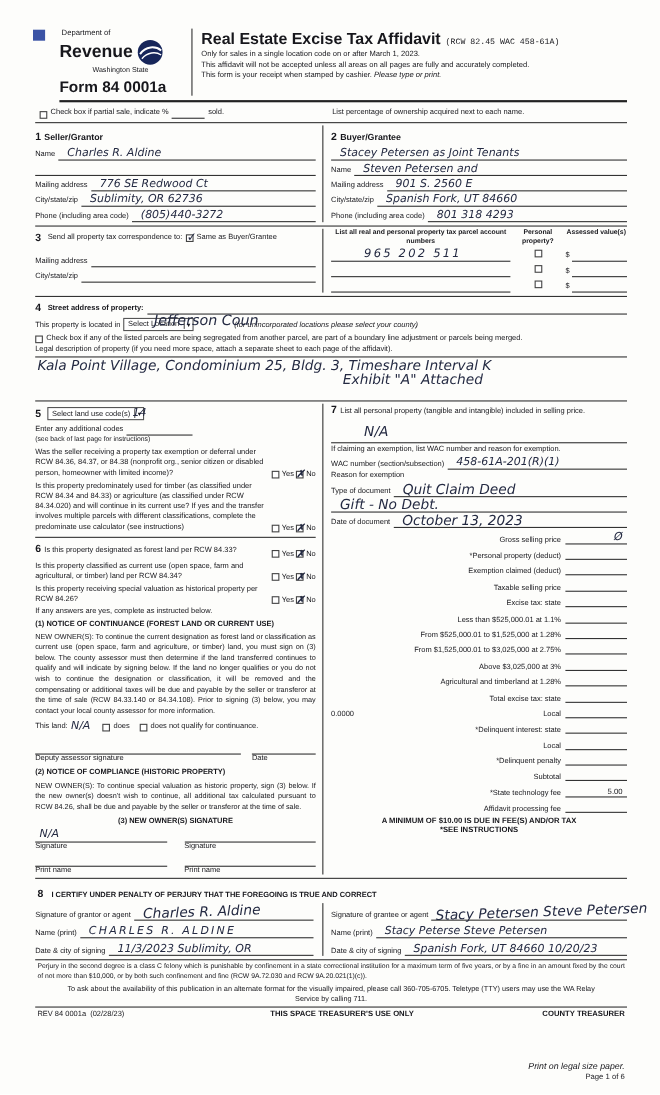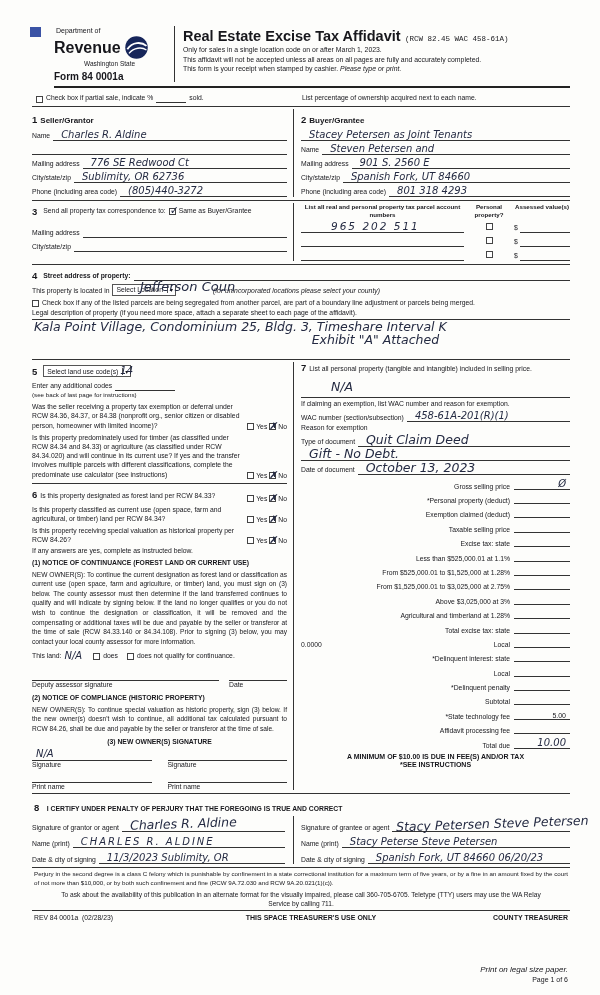--- a/index.html
+++ b/index.html
@@ -15,21 +15,21 @@
   .center{ text-align:center; }
 
   
   .hdr{ display:flex; margin-left:22px; border-bottom:2px solid #222; padding-bottom:4px; }
   .agency{ width:112px; }
   .dept{ font-size:7px; margin-left:2px; }
   .agency-row{ display:flex; align-items:center; gap:3px; }
   .rev{ font-size:16px; font-weight:bold; }
   .logo{ width:25px; height:25px; flex:none; }
   .wa{ font-size:6.5px; margin-left:30px; }
-  .form-no{ font-size:10px; font-weight:bold; margin-top:4px; }
+  .form-no{ font-size:14px; font-weight:bold; margin-top:4px; }
   .hdr-div{ width:1px; background:#333; margin:0 8px; }
   .title-block{ flex:1; padding-top:1px; }
   .title{ font-size:14.5px; font-weight:bold; }
   .rcw{ font-size:7.5px;font-family:Liberation Mono, monospace; }
   .note{ font-size:6.9px; line-height:1.4; }
 
   
   .sec{ border-bottom:1px solid #333; padding:2px 0 3px 0; }
   .two-col{ display:flex; align-items:stretch; }
   .col-l{ width:262px; border-right:1px solid #333; padding-right:6px; }
@@ -579,27 +579,20 @@
           </div>
 
           <div class="tax-row">
             <span class="tax-prefix"></span>
             <span class="tax-label">Affidavit processing fee</span>
             <span class="tax-line">
               <span class="tax-value"></span>
             </span>
           </div>
 
-          <div class="tax-row">
-            <span class="tax-prefix"></span>
-            <span class="tax-label">Total due</span>
-            <span class="tax-line">
-              <span class="tax-value hw-val">10.00</span>
-            </span>
-          </div>
 
       </div>
       <div class="min-note">A MINIMUM OF $10.00 IS DUE IN FEE(S) AND/OR TAX</div>
       <div class="min-note" style="margin-top:1px;">*SEE INSTRUCTIONS</div>
     </div>
   </div>
 
   <div class="sec sec8">
     <div style="padding:1px 0 1px 2px;">
       <span class="sec-num">8</span>
@@ -635,21 +628,21 @@
         </div>
         <div class="s8row">
           <span class="t">Name (print)</span>
           <span class="fill grow">
               <span class="hw">Stacy Peterse    Steve Petersen</span>
             </span>
         </div>
         <div class="s8row">
           <span class="t">Date &amp; city of signing</span>
           <span class="fill grow">
-              <span class="hw">Spanish Fork, UT 84660    06/20/23</span>
+              <span class="hw">Spanish Fork, UT 84660    10/20/23</span>
             </span>
         </div>
       </div>
     </div>
   </div>
 
   <div class="perjury">Perjury in the second degree is a class C felony which is punishable by confinement in a state correctional institution for a maximum term of five years, or by a fine in an amount fixed by the court of not more than $10,000, or by both such confinement and fine (RCW 9A.72.030 and RCW 9A.20.021(1)(c)).</div>
   <div class="altfmt">To ask about the availability of this publication in an alternate format for the visually impaired, please call 360-705-6705. Teletype (TTY) users may use the WA Relay Service by calling 711.</div>
   <div class="rev-row" style="border-top:1px solid #333;">
     <span class="rev-left"><span>REV 84 0001a</span>&nbsp;&nbsp;<span>(02/28/23)</span></span>

